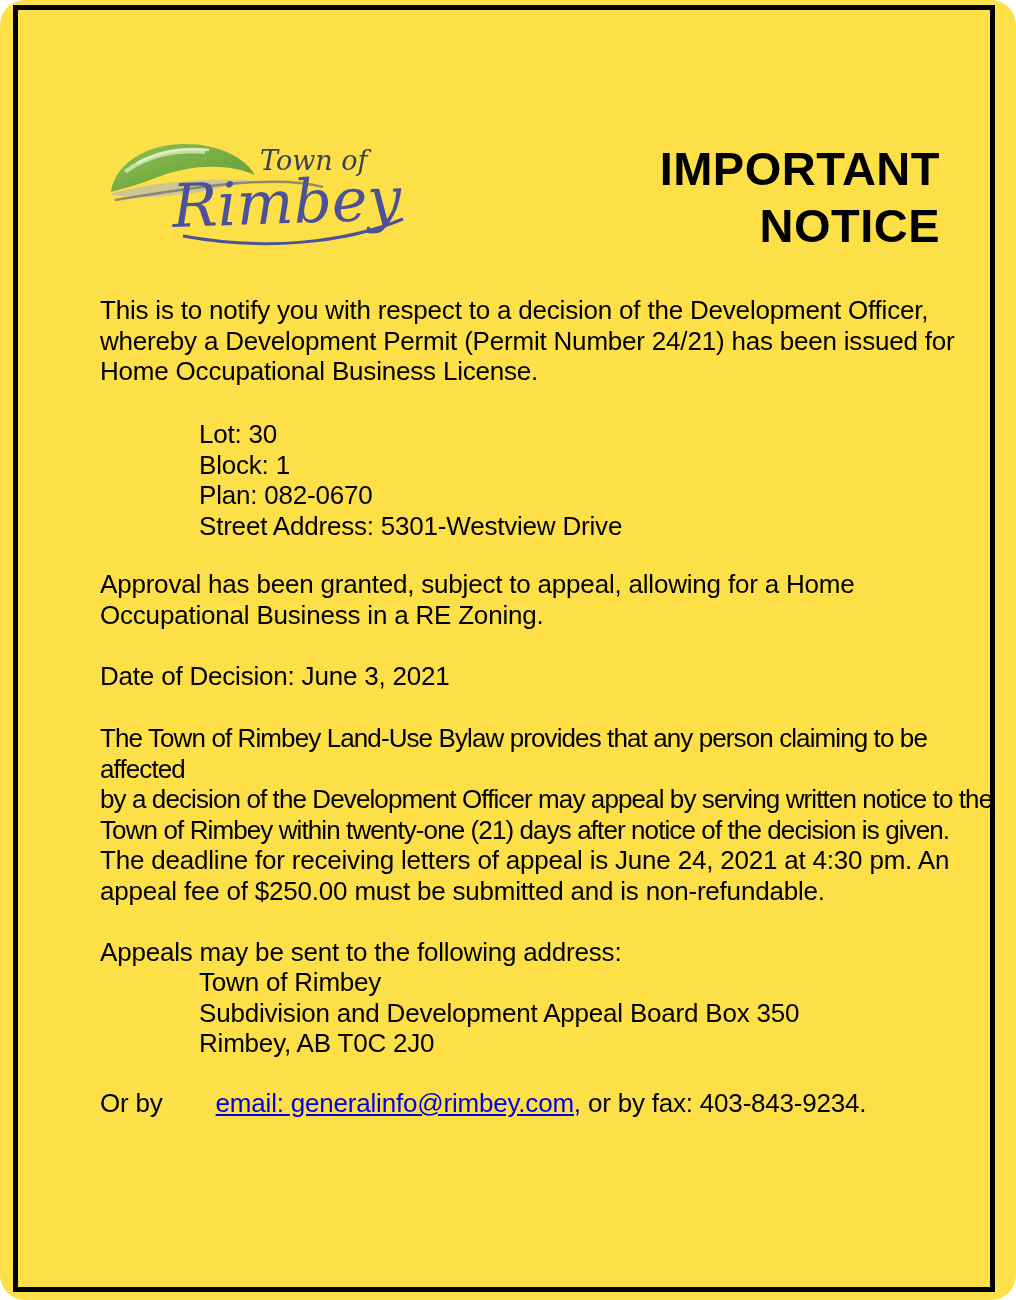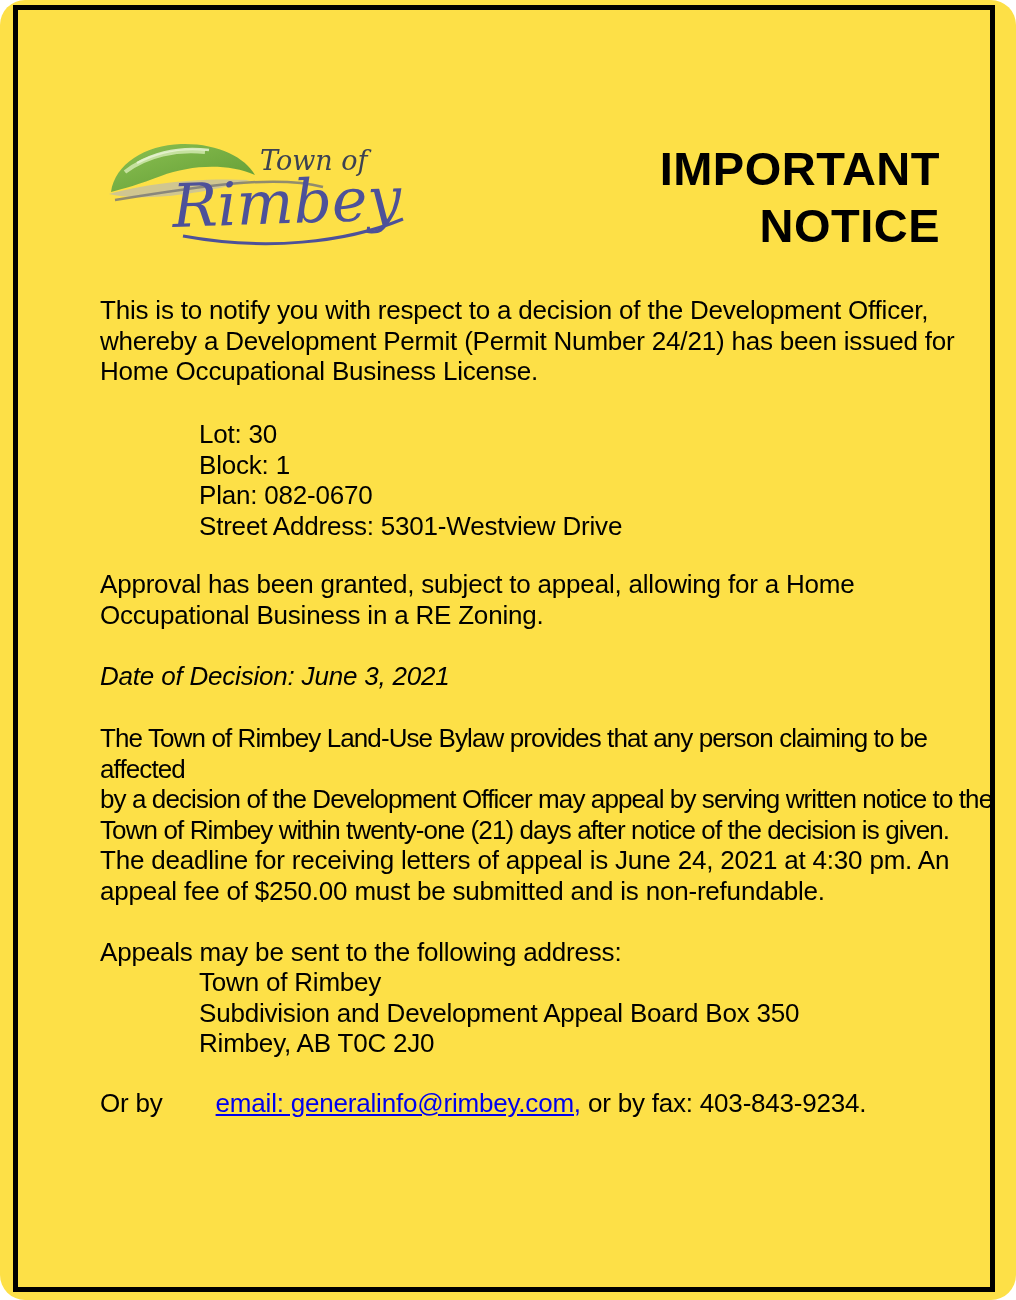--- a/index.html
+++ b/index.html
@@ -40,21 +40,21 @@
   .block {
     position: absolute;
     font-size: 26px;
     line-height: 30.7px;
     white-space: pre-line;
     letter-spacing: -0.2px;
   }
   .intro        { left: 100px; top: 295px; }
   .property     { left: 199px; top: 419px; }
   .approval     { left: 100px; top: 569px; }
-  .decision     { left: 100px; top: 661px; font-style: italic; }
+  .decision     { left: 100px; top: 661px; }
   .bylaw        { left: 100px; top: 723px; letter-spacing: -0.9px; }
   .deadline     { left: 100px; top: 845px; }
   .appeals-intro   { left: 100px; top: 937px; }
   .appeals-address { left: 199px; top: 967px; }
   .contact      { left: 100px; top: 1088px; white-space: normal; }
   .contact a {
     text-decoration: underline;
     cursor: pointer;
   }
 </style>

